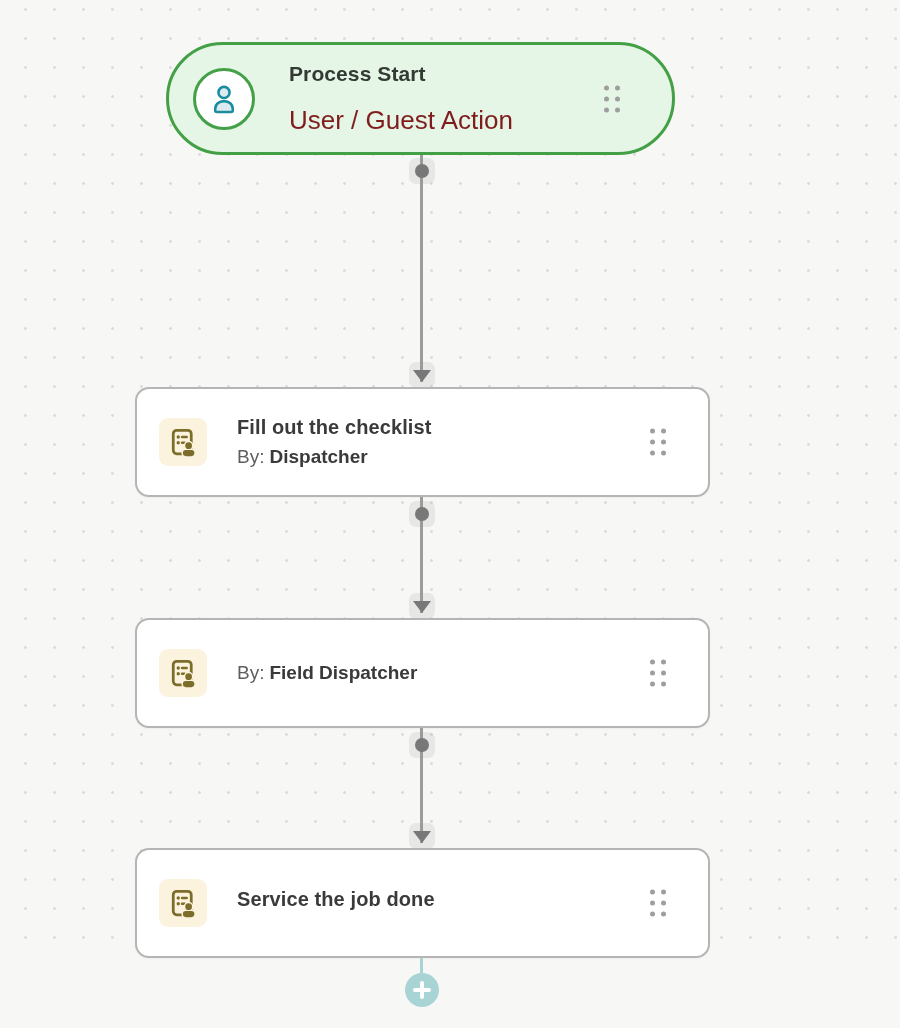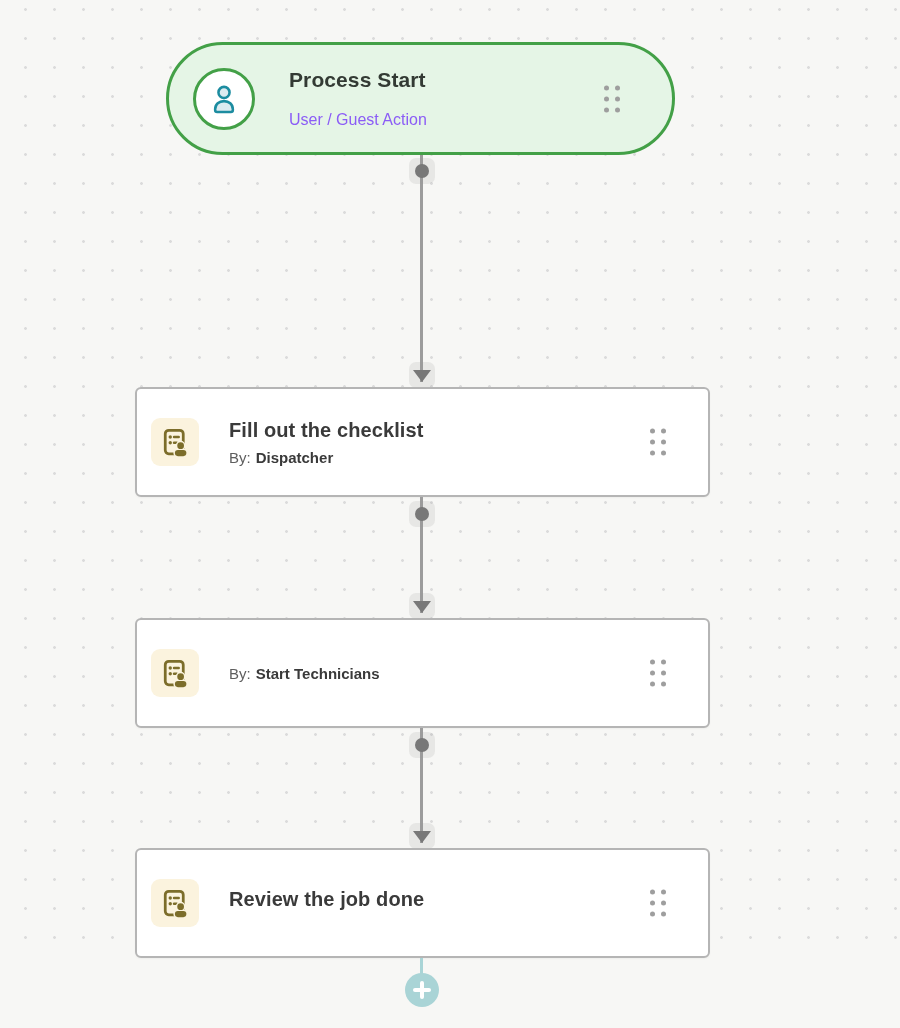--- a/index.html
+++ b/index.html
@@ -30,22 +30,22 @@
     background: #e5f5e6;
     border: 3px solid #43a047;
     border-radius: 57px;
     padding-left: 24px;
   }
   .node-task {
     left: 135px;
     width: 575px; height: 110px;
     background: #ffffff;
     border: 2px solid #b5b5b5;
-    border-radius: 6px;
-    padding-left: 14px;
+    border-radius: 14px;
+    padding-left: 22px;
     box-shadow: 0 1px 2px rgba(0,0,0,0.04);
   }
   #task-1 { top: 387px; }
   #task-2 { top: 618px; }
   #task-3 { top: 848px; }
 
   .avatar {
     width: 62px; height: 62px;
     background: #ffffff;
     border: 3px solid #43a047;
@@ -66,26 +66,26 @@
 
   .node-title {
     font-size: 21px;
     font-weight: 700;
     color: #333a34;
     letter-spacing: 0.1px;
   }
   .node-task .node-title { color: #3a3a3a; font-size: 20px; margin-bottom: 7px; }
   .node-start .node-title { margin-bottom: 6px; }
   .node-subtitle {
-    font-size: 16px;
-    color: #8b5cf6;
+    font-size: 26px;
+    color: #7f1d1d;
     margin-top: 19px;
   }
   .node-byline {
-    font-size: 15px;
+    font-size: 19px;
     color: #5e5e5e;
   }
   .node-byline .assignee {
     font-weight: 700;
     color: #3a3a3a;
     margin-left: 5px;
   }
 
   
   .drag-handle {
@@ -242,21 +242,21 @@
         <line x1="11.2" y1="8" x2="15" y2="8" stroke="#7c6d2a" stroke-width="1.9" stroke-linecap="round"></line>
         <circle cx="8.2" cy="12.6" r="1.35" fill="#7c6d2a"></circle>
         <line x1="11.2" y1="12.6" x2="13.4" y2="12.6" stroke="#7c6d2a" stroke-width="1.9" stroke-linecap="round"></line>
         <circle cx="16.5" cy="14.9" r="2.7" fill="#7c6d2a" stroke="#fbf3de" stroke-width="2.4"></circle>
         <rect x="11.9" y="18.4" width="9.2" height="4.9" rx="2.45" fill="#7c6d2a" stroke="#fbf3de" stroke-width="2.4"></rect>
         <circle cx="16.5" cy="14.9" r="2.7" fill="#7c6d2a"></circle>
         <rect x="11.9" y="18.4" width="9.2" height="4.9" rx="2.45" fill="#7c6d2a"></rect>
       </svg>
     </div>
     <div class="node-text-task">
-      <div class="node-byline"><span>By:</span><span class="assignee">Start Technicians</span></div>
+      <div class="node-byline"><span>By:</span><span class="assignee">Field Dispatcher</span></div>
     </div>
     <div class="drag-handle">
       <i></i>
         <i></i>
         <i></i>
         <i></i>
         <i></i>
         <i></i>
     </div>
   </div>
@@ -275,21 +275,21 @@
         <line x1="11.2" y1="8" x2="15" y2="8" stroke="#7c6d2a" stroke-width="1.9" stroke-linecap="round"></line>
         <circle cx="8.2" cy="12.6" r="1.35" fill="#7c6d2a"></circle>
         <line x1="11.2" y1="12.6" x2="13.4" y2="12.6" stroke="#7c6d2a" stroke-width="1.9" stroke-linecap="round"></line>
         <circle cx="16.5" cy="14.9" r="2.7" fill="#7c6d2a" stroke="#fbf3de" stroke-width="2.4"></circle>
         <rect x="11.9" y="18.4" width="9.2" height="4.9" rx="2.45" fill="#7c6d2a" stroke="#fbf3de" stroke-width="2.4"></rect>
         <circle cx="16.5" cy="14.9" r="2.7" fill="#7c6d2a"></circle>
         <rect x="11.9" y="18.4" width="9.2" height="4.9" rx="2.45" fill="#7c6d2a"></rect>
       </svg>
     </div>
     <div class="node-text-task">
-      <div class="node-title">Review the job done</div>
+      <div class="node-title">Service the job done</div>
     </div>
     <div class="drag-handle">
       <i></i>
         <i></i>
         <i></i>
         <i></i>
         <i></i>
         <i></i>
     </div>
   </div>

